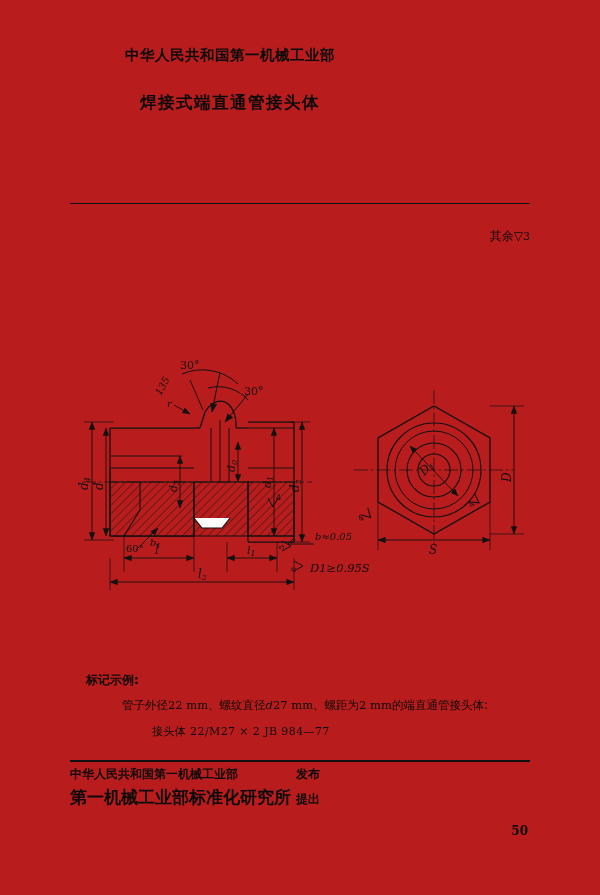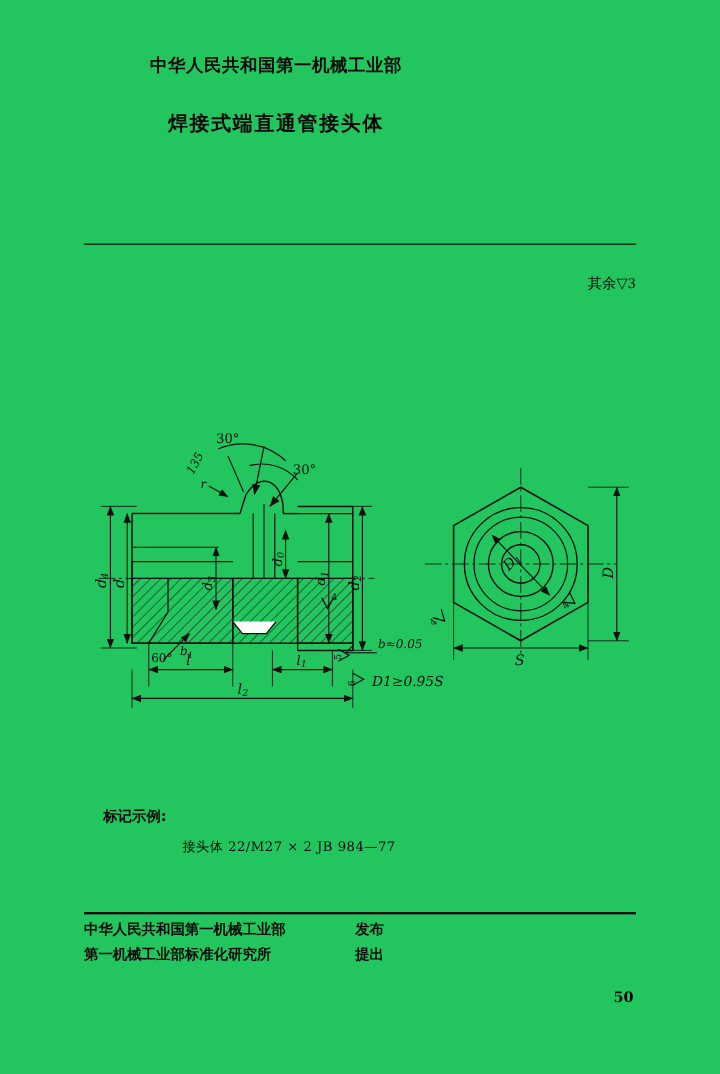--- a/index.html
+++ b/index.html
@@ -11,21 +11,21 @@
     width: 600px;
     height: 895px;
     position: relative;
     font-family: "DejaVu Sans", "Liberation Sans", sans-serif;
     color: #0a0a0a;
     overflow: hidden;
   }
   .page {
     position: absolute;
     inset: 0;
-    background: #22c55e;
+    background: #b91c1c;
   }
 
   
   .header {
     position: absolute;
     left: 70px;
     top: 48px;
     width: 460px;
     height: 145px;
   }
@@ -203,21 +203,21 @@
     align-items: baseline;
     padding-left: 0px;
   }
   .foot-txt {
     font-size: 12px;
     font-weight: bold;
     line-height: 1;
     white-space: nowrap;
   }
   .foot-txt.small {
-    font-size: 12px;
+    font-size: 17px;
   }
   .foot-date {
     font-size: 12px;
     font-weight: bold;
     letter-spacing: 3.5px;
     line-height: 1;
     white-space: nowrap;
   }
   .page-no {
     position: absolute;
@@ -419,20 +419,21 @@
         <text x="299" y="172" font-size="8" transform="rotate(-45 299 172)">4</text>
         <text x="410" y="158" font-size="8" transform="rotate(-55 410 158)">4</text>
       </g>
     </svg>
   </div>
 
   <div class="note-d1">D1≥0.95S</div>
 
   <div class="mark-block">
     <div class="mark-title">标记示例:</div>
+    <div class="mark-line1"><span>管子外径</span><span class="lat">22 mm</span><span>、螺纹直径</span><span class="ital">d</span><span class="lat">27 mm</span><span>、螺距为</span><span class="lat">2 mm</span><span>的端直通管接头体:</span></div>
     <div class="mark-line2">接头体   22/M27 × 2   JB 984—77</div>
   </div>
 
   <div class="rule-bot"></div>
   <div class="footer">
     <div class="foot-row r1">
       <div class="foot-l">
         <span class="foot-txt">中华人民共和国第一机械工业部</span>
         <span class="foot-txt">发布</span>
       </div>

